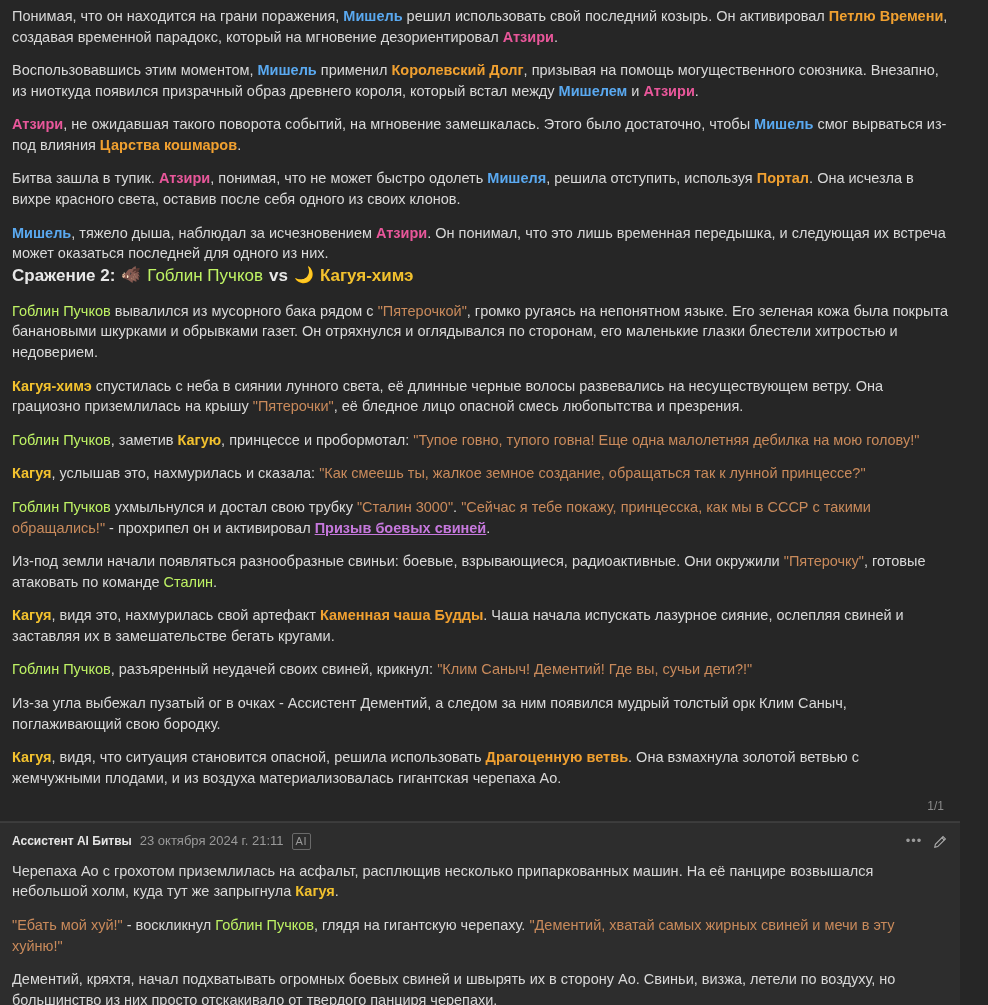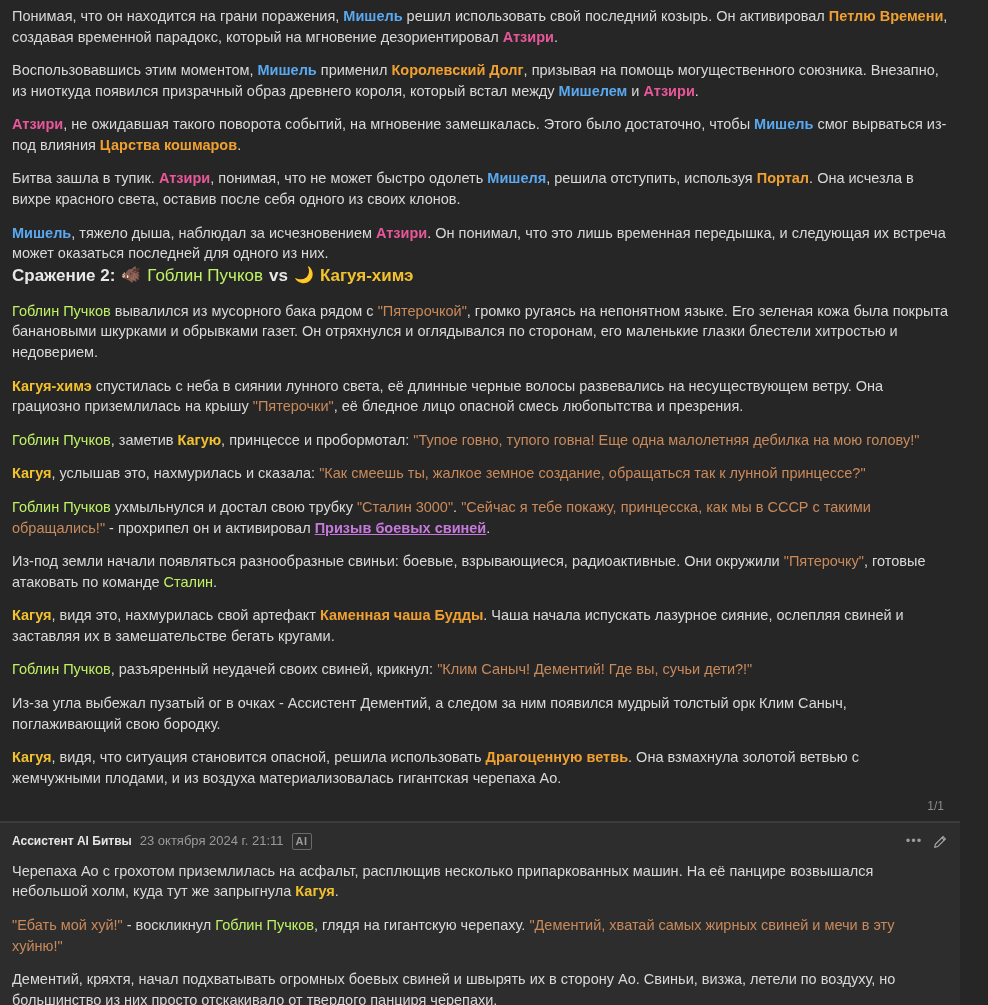--- a/index.html
+++ b/index.html
@@ -92,21 +92,20 @@
     color: #9a9a9a;
   }
   .ai-tag {
     font-size: 11px;
     color: #9a9a9a;
     border: 1px solid #6a6a6a;
     border-radius: 2px;
     padding: 0 3px;
     line-height: 1.3;
     letter-spacing: .5px;
-    font-weight: bold;
   }
   .header-actions {
     margin-left: auto;
     display: flex;
     align-items: center;
     gap: 10px;
     color: #9a9a9a;
   }
   .icon-btn {
     cursor: pointer;

